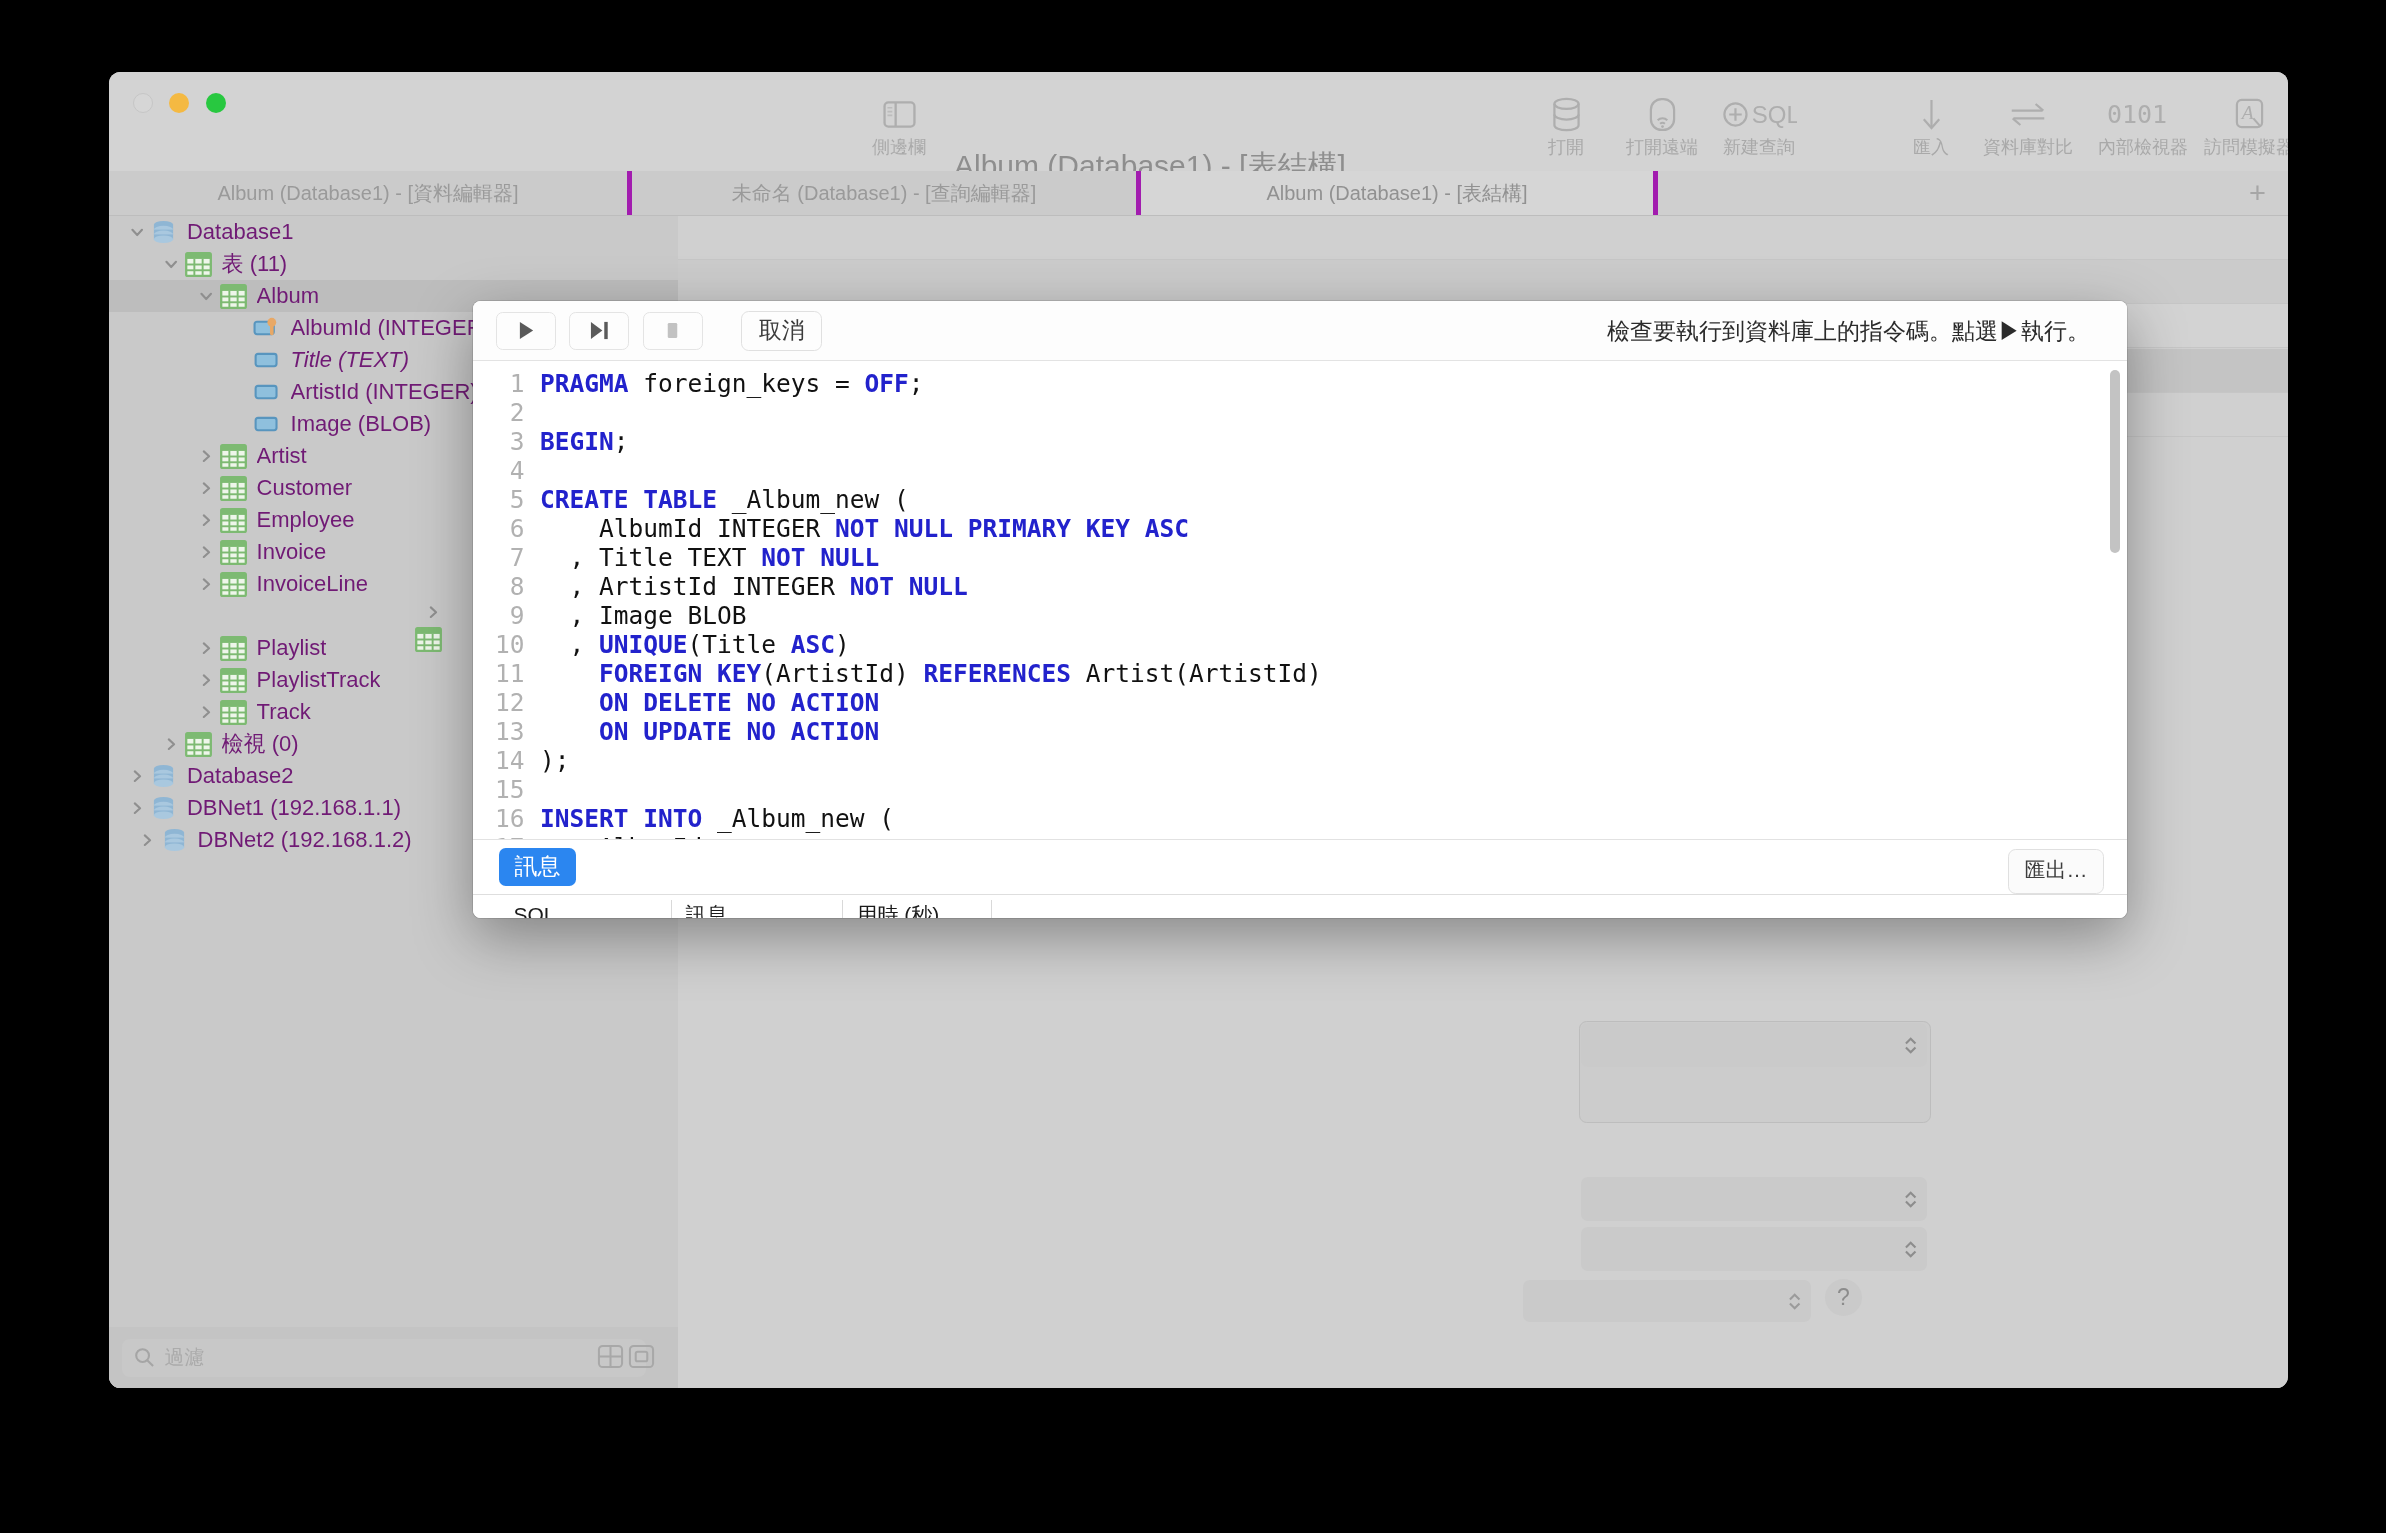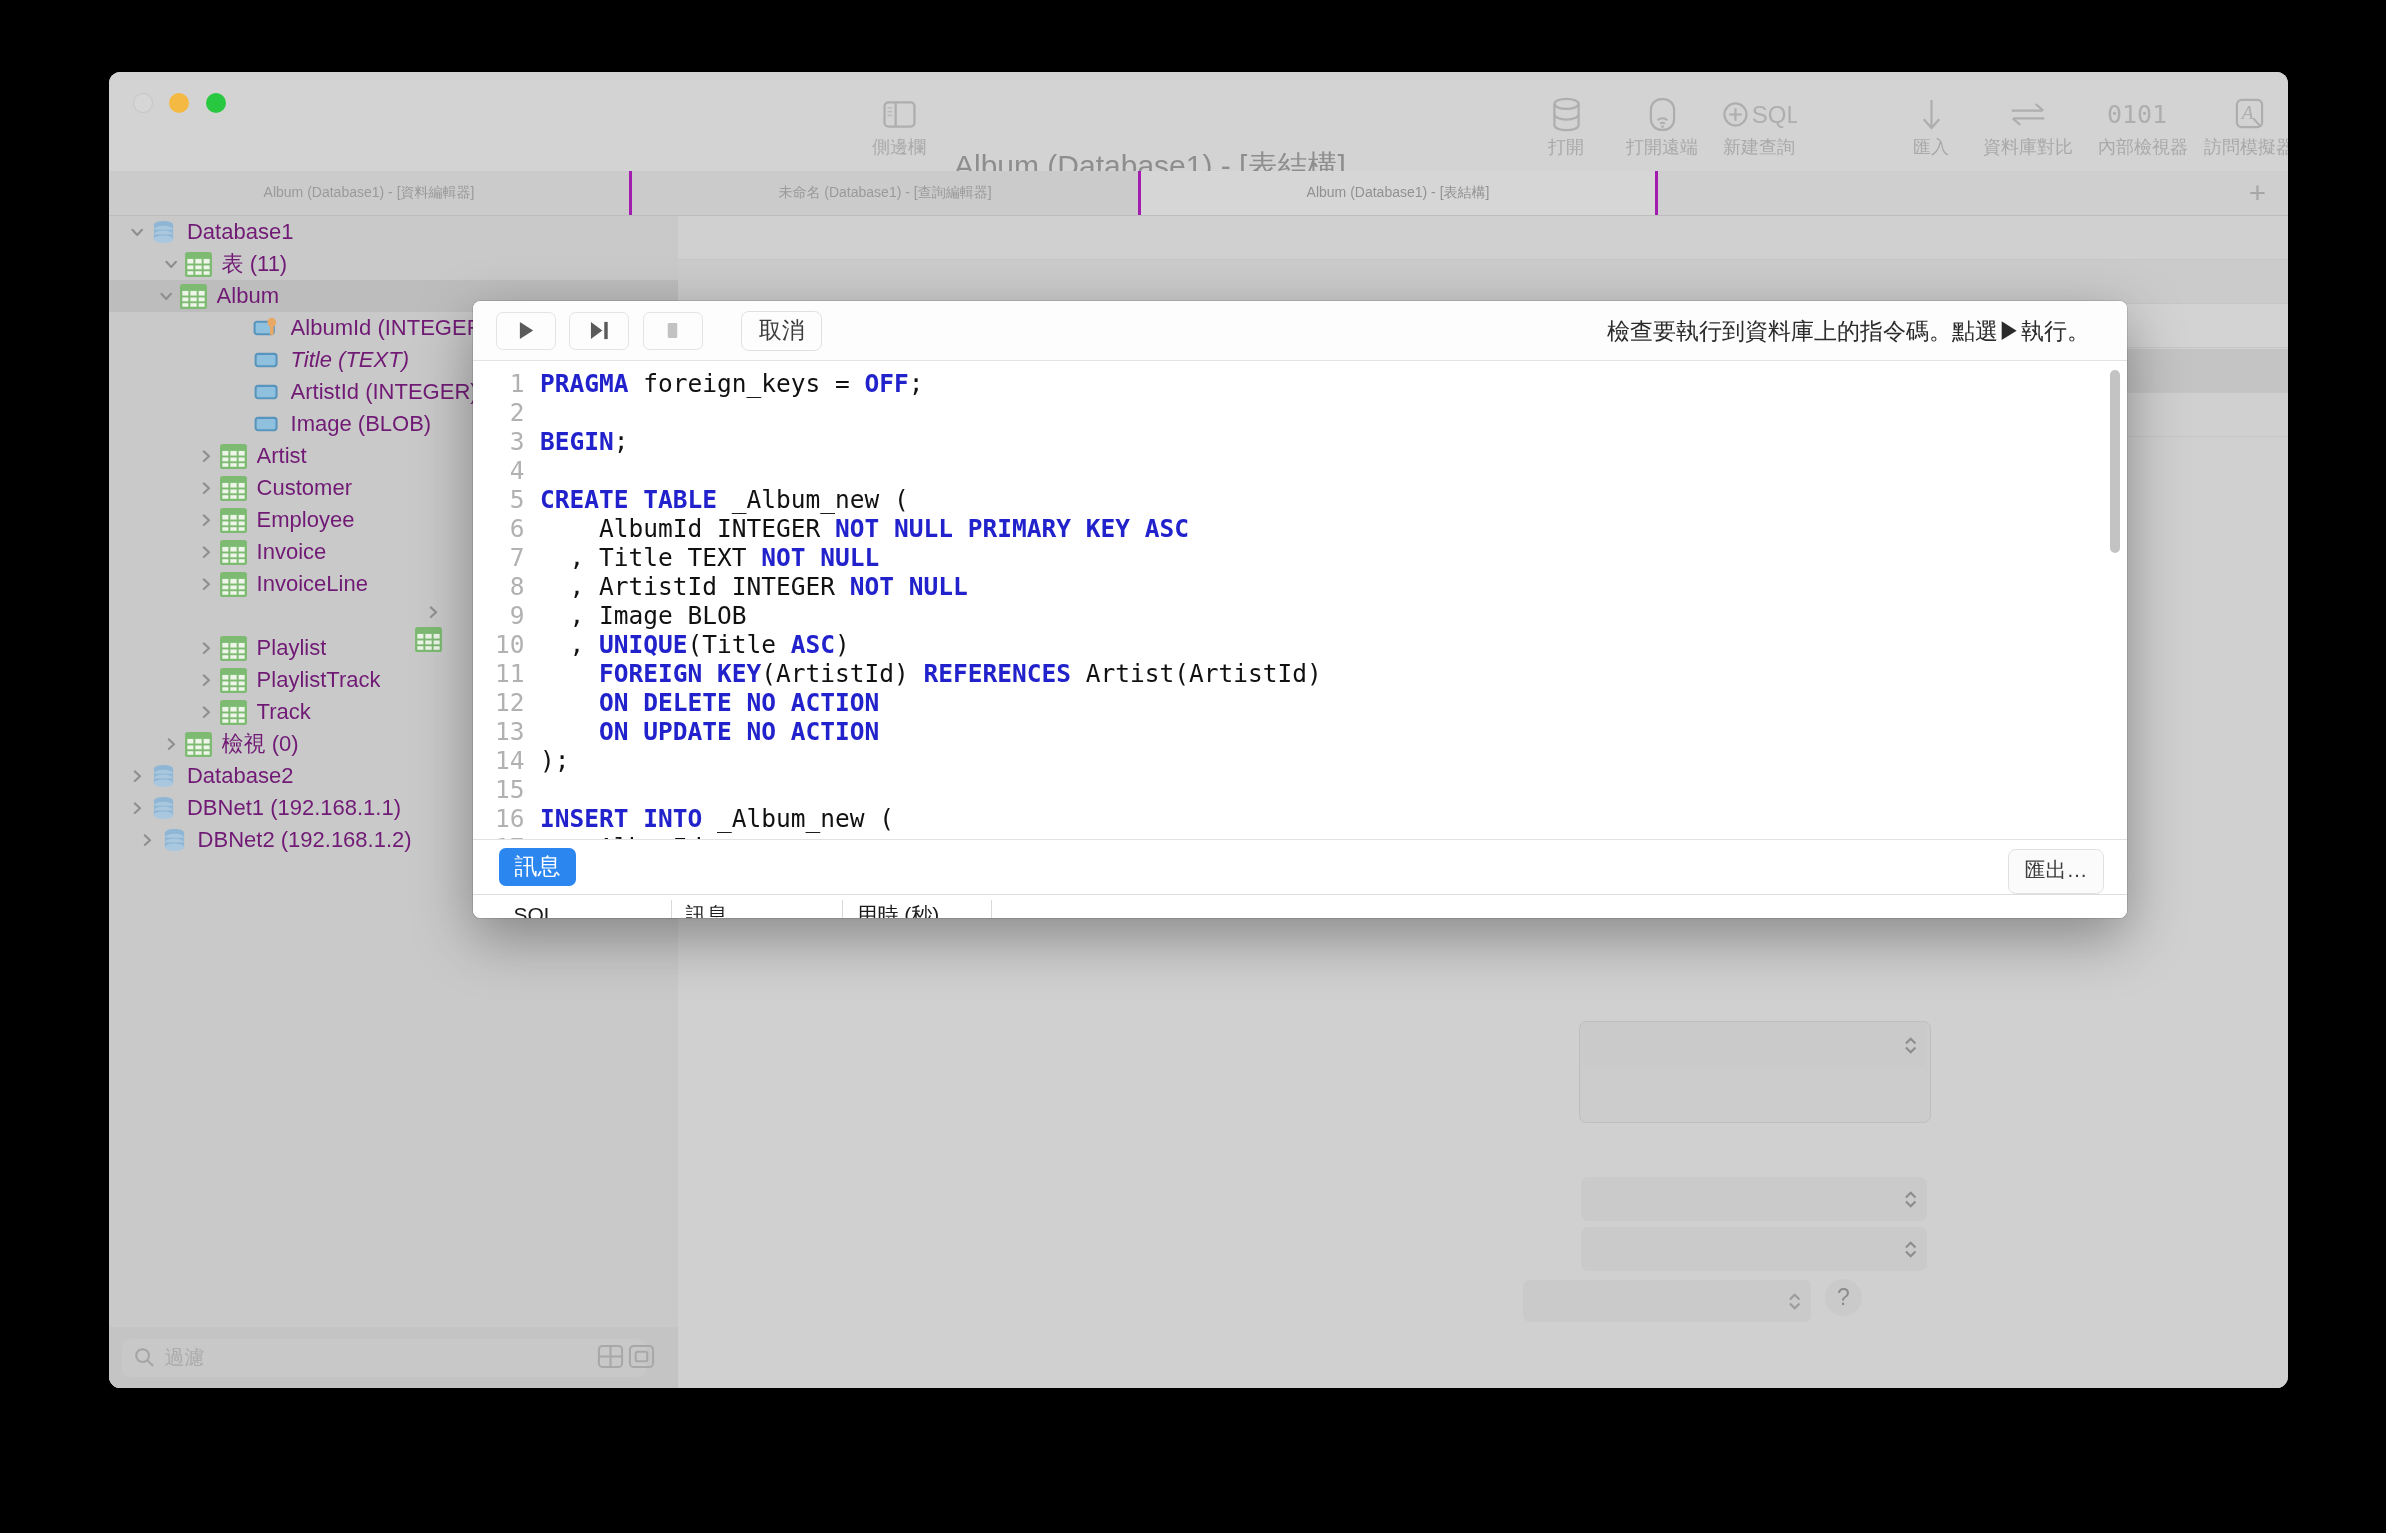--- a/index.html
+++ b/index.html
@@ -62,22 +62,22 @@
   #tabs {
     position: absolute; left: 0; top: 99px;
     width: 100%; height: 45px;
     background: #cfcfcf;
     display: flex;
     border-bottom: 1px solid #bdbdbd;
   }
   .tab {
     flex: 0 0 auto;
     display: flex; align-items: center; justify-content: center;
-    font-size: 14px; color: #9a9a9a;
-    border-right: 3px solid #a21caf;
+    font-size: 20px; color: #9a9a9a;
+    border-right: 5px solid #a21caf;
     white-space: nowrap;
     background: #cbcbcb;
   }
   .tab.tab0 { width: 523px; }
   .tab.tab1 { width: 509px; }
   .tab.tab2 { width: 517px; background: #d6d6d6; color: #919191; }
   .tab-plus {
     width: 61px; display: flex; align-items: center; justify-content: center;
     font-size: 29px; color: #a6a6a6;
     margin-left: auto;
@@ -431,21 +431,21 @@
               <rect x="1.2" y="1.2" width="25.6" height="23.6" rx="1.5" fill="#eef6ea" stroke="#7dba72" stroke-width="2.4"></rect>
               <rect x="1.2" y="1.2" width="25.6" height="6" fill="#7dba72"></rect>
               <line x1="1.2" y1="13" x2="26.8" y2="13" stroke="#7dba72" stroke-width="2"></line>
               <line x1="1.2" y1="19" x2="26.8" y2="19" stroke="#7dba72" stroke-width="2"></line>
               <line x1="9.7" y1="7.2" x2="9.7" y2="24.8" stroke="#7dba72" stroke-width="2"></line>
               <line x1="18.3" y1="7.2" x2="18.3" y2="24.8" stroke="#7dba72" stroke-width="2"></line>
             </svg>
           </span>
           <span class="t-label">表 (11)</span>
         </div>
-        <div class="tree-row selected" style="padding-left: 45px; text-align: right;">
+        <div class="tree-row selected" style="padding-left: 85px; text-align: right;">
           <span class="disc">
             <svg width="14.4" height="14.4" viewBox="0 0 15 15">
               <path d="M2.5 5 L7.5 10.5 L12.5 5" fill="none" stroke="#8f8f8f" stroke-width="2.2" stroke-linecap="round" stroke-linejoin="round"></path>
             </svg>
           </span>
           <span class="t-ico">
             <svg width="27" height="25" viewBox="0 0 28 26">
               <rect x="1.2" y="1.2" width="25.6" height="23.6" rx="1.5" fill="#eef6ea" stroke="#7dba72" stroke-width="2.4"></rect>
               <rect x="1.2" y="1.2" width="25.6" height="6" fill="#7dba72"></rect>
               <line x1="1.2" y1="13" x2="26.8" y2="13" stroke="#7dba72" stroke-width="2"></line>

